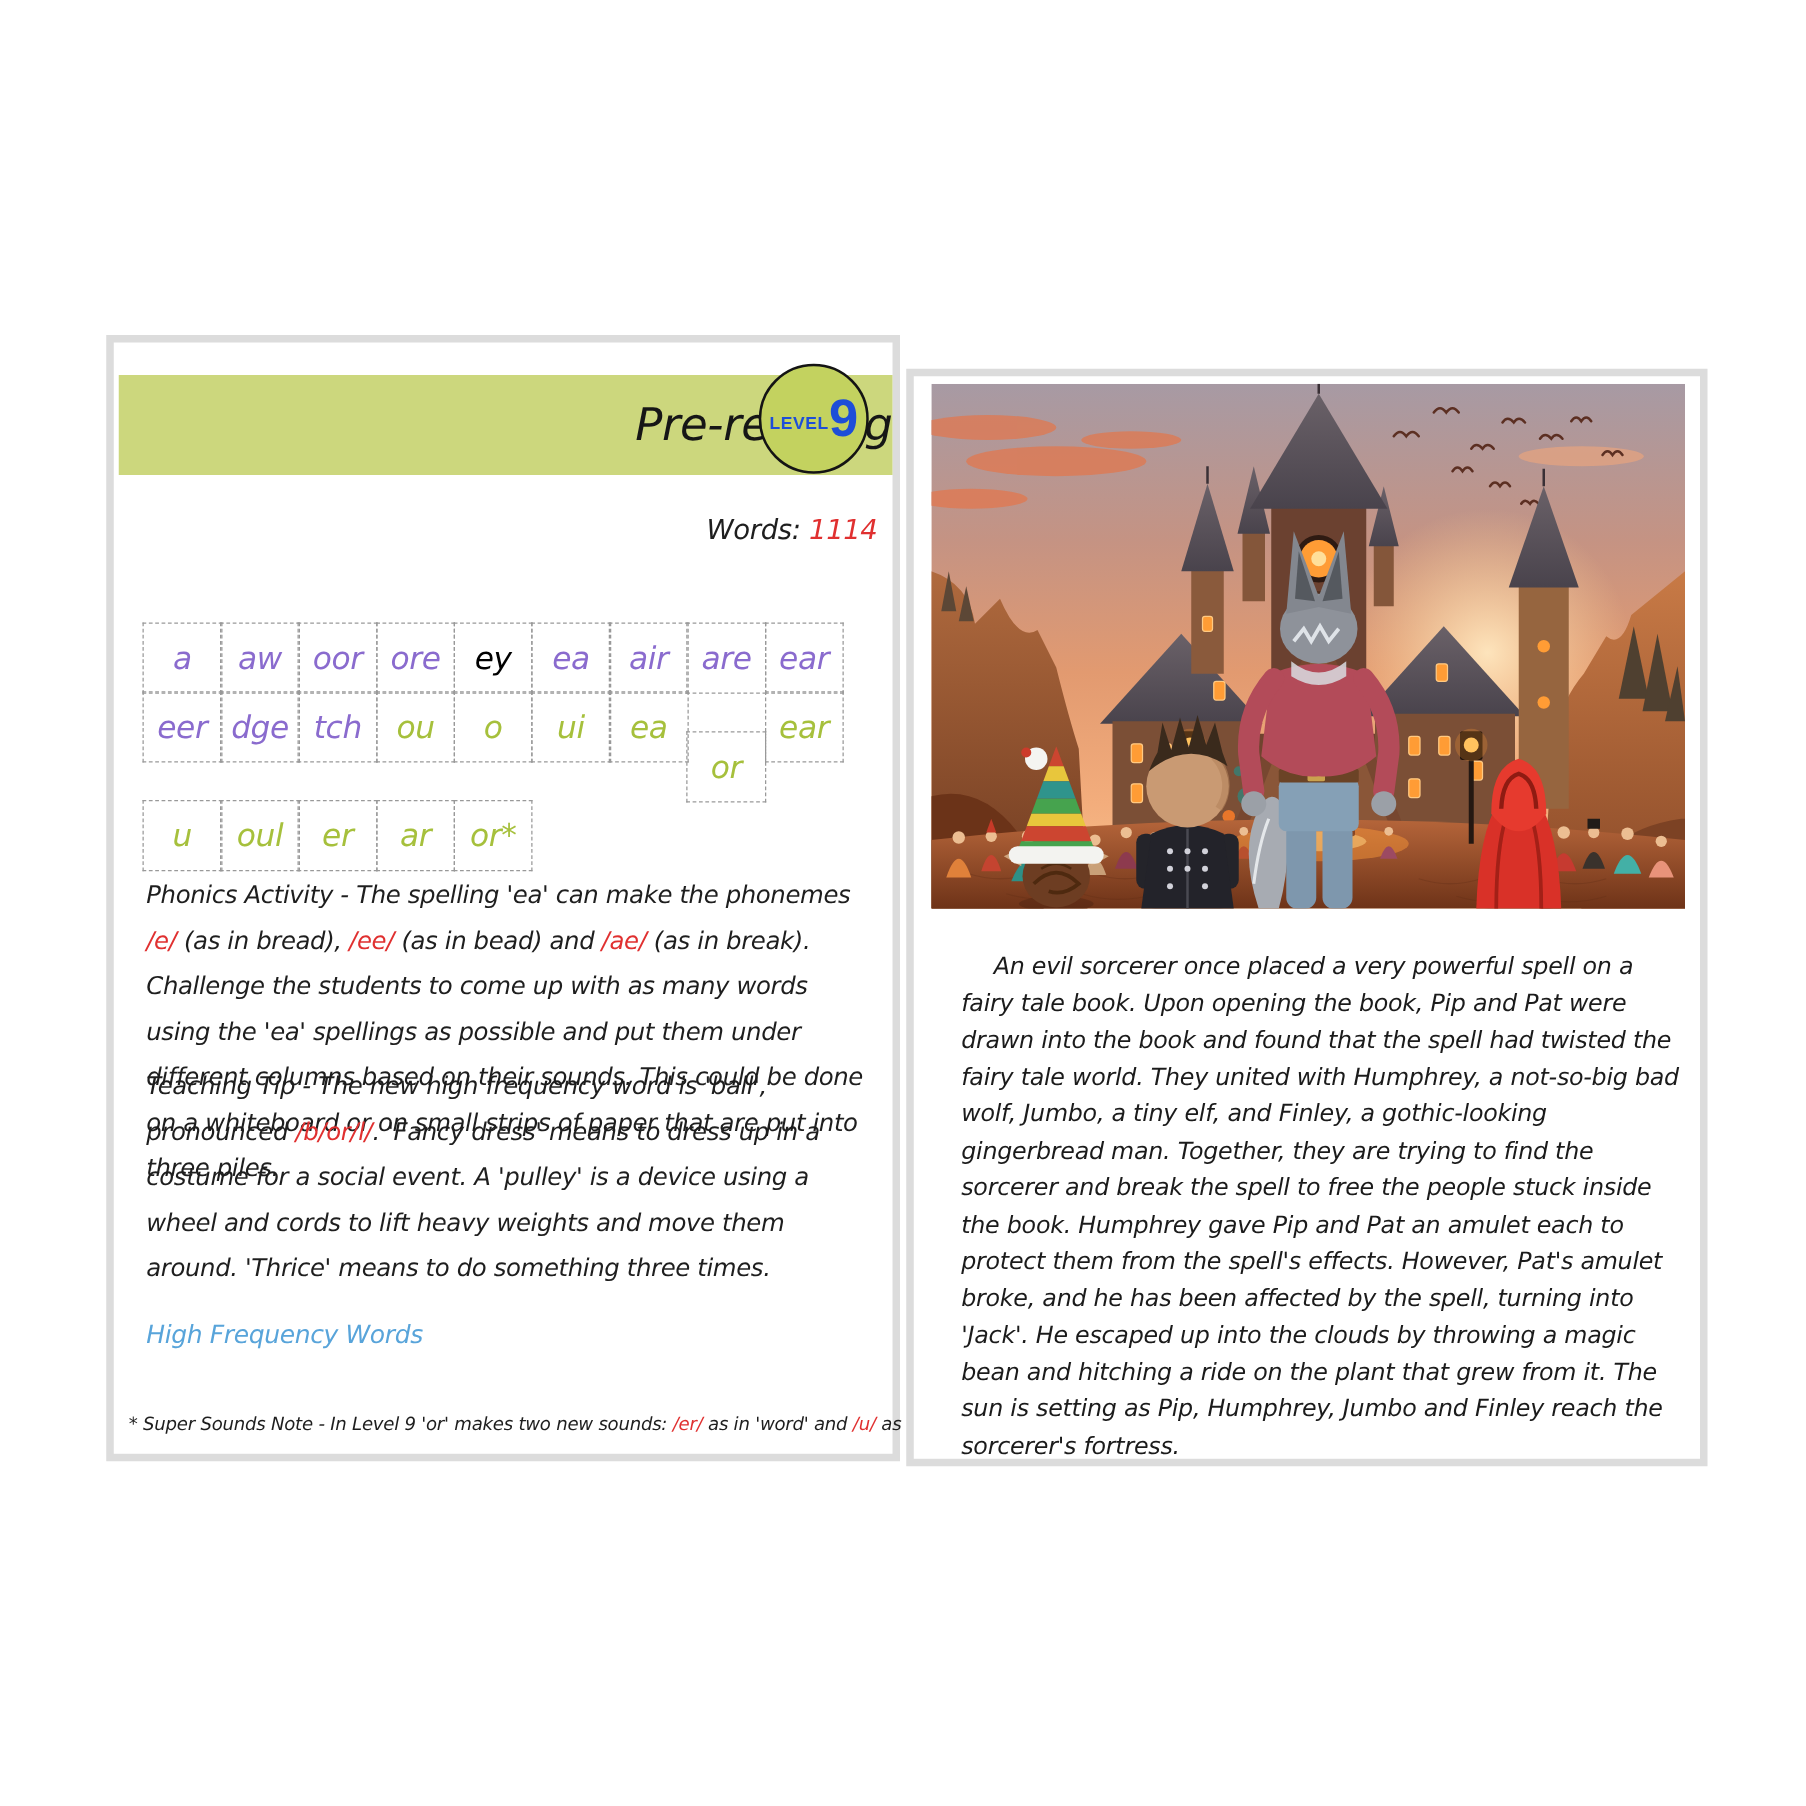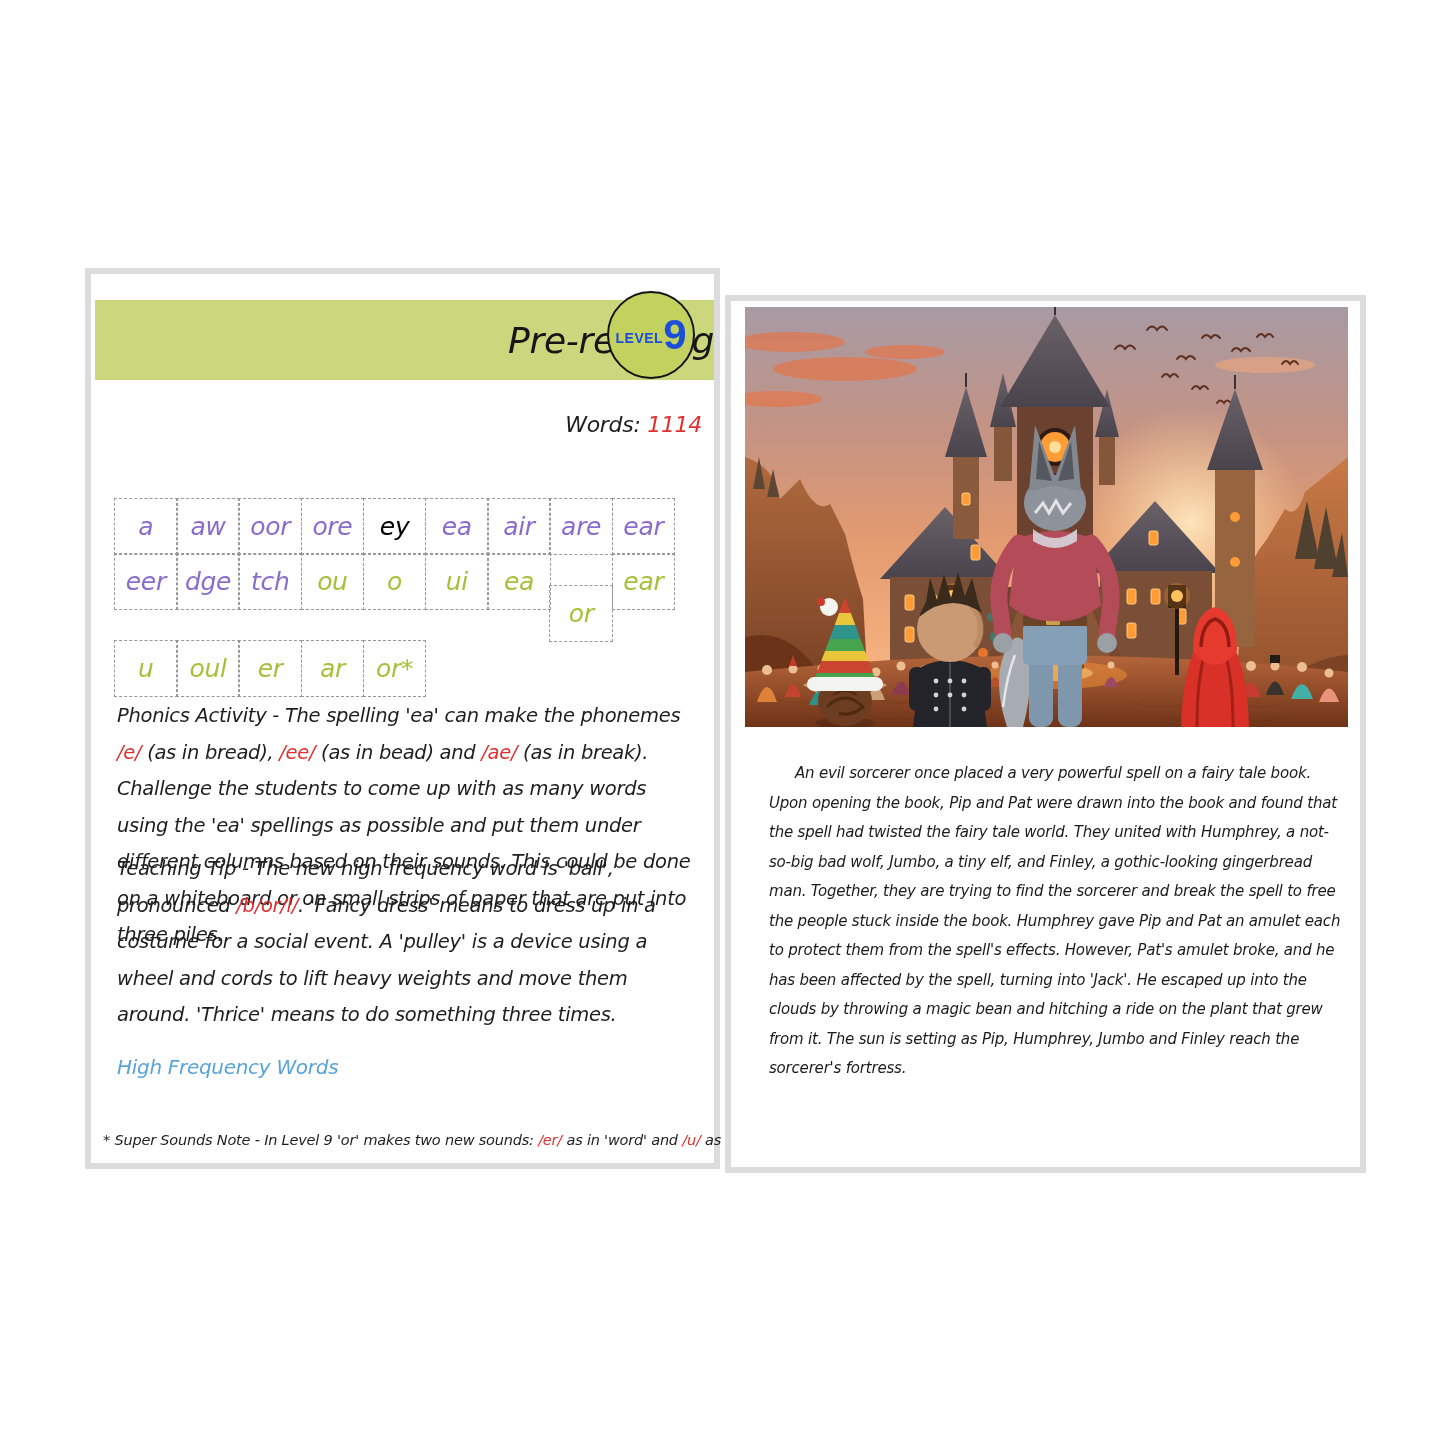--- a/index.html
+++ b/index.html
@@ -51,21 +51,21 @@
       display:flex; align-items:center; justify-content:center;
       font-size:25px; font-style:italic; letter-spacing:-0.3px; }
 
   .footnote { position:absolute; left:12px; top:858px; width:600px; font-size:14.5px;
               letter-spacing:-0.2px; white-space:nowrap; }
 
   
   .illustration { position:absolute; left:14px; top:6px; width:603px; height:420px; overflow:hidden; }
   .illustration svg { display:block; width:603px; height:420px; }
 
-  .story { position:absolute; left:38px; top:458px; width:578px; font-size:15px;
+  .story { position:absolute; left:38px; top:458px; width:578px; font-size:19px;
            line-height:29.5px; letter-spacing:-0.2px; text-indent:26px; color:#1b1b1b; }
 </style>
 </head>
 <body>
 
 <div class="canvas">
 
   <div class="page page-left">
     <div class="page-inner">
 

